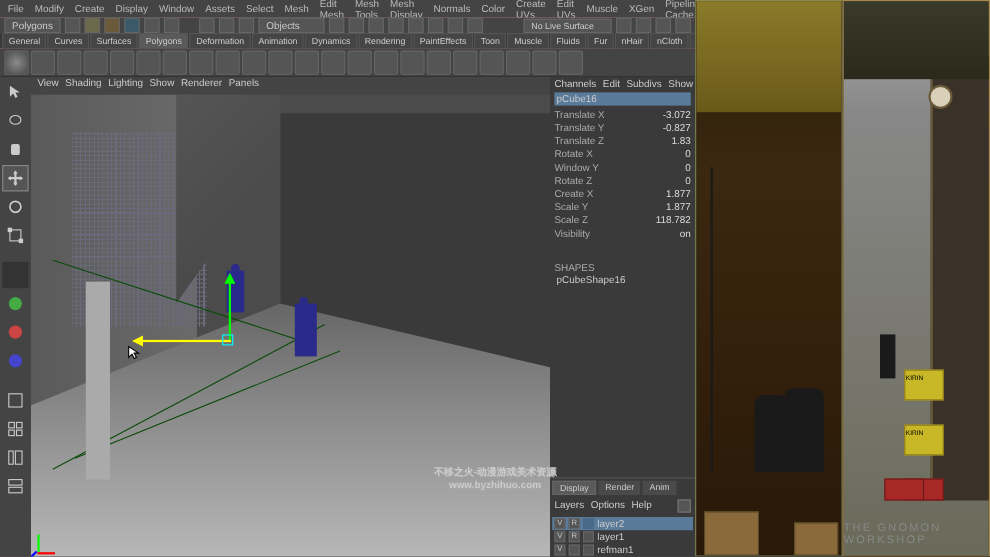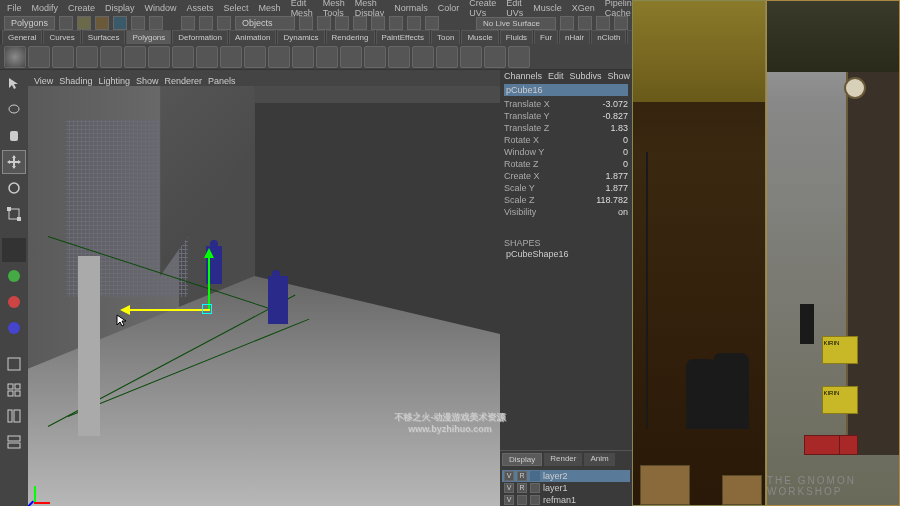--- a/index.html
+++ b/index.html
@@ -14,40 +14,40 @@
 .shelf-tabs{height:16px;background:#3a3a3a;display:flex;gap:1px;padding:0 2px}
 .shelf-tabs span{padding:2px 5px;background:#454545;border:1px solid #555;border-bottom:none;font-size:8px;cursor:pointer}
 .shelf-tabs span.active{background:#5a5a5a}
 .shelf-icons{height:26px;background:#444;display:flex;align-items:center;gap:2px;padding:2px 4px;border-bottom:1px solid #333}
 .shelf-icon{width:22px;height:22px;background:#555;border:1px solid #666;border-radius:2px}
 .workspace{flex:1;display:flex;background:#484848;position:relative}
 .toolbox{width:28px;background:#444;display:flex;flex-direction:column;gap:2px;padding:2px}
 .tool{width:24px;height:24px;display:flex;align-items:center;justify-content:center;border:1px solid transparent}
 .tool.active{border:1px solid #888;background:#555}
 .viewport-area{flex:1;display:flex;flex-direction:column}
-.vp-menu{height:16px;background:#444;display:flex;align-items:flex-end;gap:6px;padding:0 6px}
+.vp-menu{height:16px;background:#444;display:flex;align-items:flex-start;gap:6px;padding:0 6px}
 .viewport{flex:1;background:#4b4b4b;position:relative;overflow:hidden}
 .ref-img{flex:1;background:#333;border:1px solid #555;display:flex;align-items:center;justify-content:center;position:relative;overflow:hidden}
 .channel-box{width:132px;background:#3a3a3a;display:flex;flex-direction:column;font-size:8px}
 .ch-header{height:14px;background:#444;display:flex;align-items:center;justify-content:center;border-bottom:1px solid #555}
 .ch-tabs{height:12px;display:flex;gap:6px;padding:0 4px;align-items:center}
 .ch-content{flex:1;padding:2px 4px}
 .ch-row{display:flex;justify-content:space-between;padding:1px 0;font-size:8px}
 .ch-row .attr{color:#aaa}
 .ch-row .val{color:#ddd}
 .layer-box{background:#3a3a3a;border-top:1px solid #555}
 .layer-tabs{display:flex;gap:2px;padding:2px}
 .layer-tabs span{padding:1px 6px;background:#4a4a4a;font-size:8px}
 .layer-tabs span.active{background:#5a5a5a;border:1px solid #666}
 .layer-menu{display:flex;gap:6px;padding:2px 4px;font-size:8px}
 .layer-list{padding:2px}
 .layer-row{display:flex;align-items:center;gap:3px;padding:1px 2px}
 .layer-row .vis{width:10px;height:10px;border:1px solid #666;background:#555;text-align:center;line-height:8px;font-size:7px}
 .layer-row .clr{width:10px;height:10px;background:#4a6a8a}
-.watermark{position:absolute;bottom:72px;left:50%;transform:translateX(-50%);color:#333;font-size:20px;font-weight:bold;text-align:center;text-shadow:1px 1px 0 #aaa;pointer-events:none;z-index:100}
+.watermark{position:absolute;bottom:60px;left:50%;transform:translateX(-50%);color:#333;font-size:20px;font-weight:bold;text-align:center;text-shadow:1px 1px 0 #aaa;pointer-events:none;z-index:100}
 .logo{position:absolute;bottom:8px;right:8px;color:#888;font-size:10px;letter-spacing:2px}
 
 .floor{position:absolute;bottom:0;left:0;right:0;height:55%;background:linear-gradient(to top,#b8b8b8 0%,#888 60%,#666 100%);clip-path:polygon(0 40%,48% 0,100% 25%,100% 100%,0 100%)}
 .wall-left{position:absolute;left:0;top:0;width:32%;height:70%;background:linear-gradient(to right,#5a5a5a,#6a6a6a)}
 .wall-right{position:absolute;right:0;top:4%;width:52%;height:75%;background:#3a3a3a}
 .wall-slant{position:absolute;left:28%;top:0;width:20%;height:45%;background:linear-gradient(135deg,#555 0%,#444 100%);clip-path:polygon(0 0,100% 0,100% 30%,0 100%)}
 .grid-lines{position:absolute;left:8%;top:8%;width:26%;height:42%;background:repeating-linear-gradient(0deg,transparent 0,transparent 3px,#6a6a7a 3px,#6a6a7a 4px),repeating-linear-gradient(90deg,transparent 0,transparent 3px,#6a6a7a 3px,#6a6a7a 4px)}
 .persp-line{position:absolute;background:#0a4a0a;height:1px;transform-origin:left center}
 .char{position:absolute;width:16px;height:38px;background:#2a2a8a}
 .char::before{content:'';position:absolute;top:-6px;left:4px;width:8px;height:8px;border-radius:50%;background:#2a2a8a}
@@ -351,20 +351,27 @@
         <div style="padding:1px 2px">pCubeShape16</div>
       </div>
       <div style="flex:1"></div>
 
       <div class="layer-box">
         <div class="layer-tabs">
           <span class="active">Display</span>
           <span>Render</span>
           <span>Anim</span>
         </div>
+        <div class="layer-menu">
+          <span>Layers</span>
+          <span>Options</span>
+          <span>Help</span>
+          <span style="flex:1"></span>
+          <span style="width:12px;height:12px;background:#555;border:1px solid #777"></span>
+        </div>
         <div class="layer-list">
           <div class="layer-row" style="background:#5a7a9a">
             <span class="vis">V</span>
             <span class="vis">R</span>
             <span class="clr"></span>
             <span>layer2</span>
           </div>
           <div class="layer-row">
             <span class="vis">V</span>
             <span class="vis">R</span>

